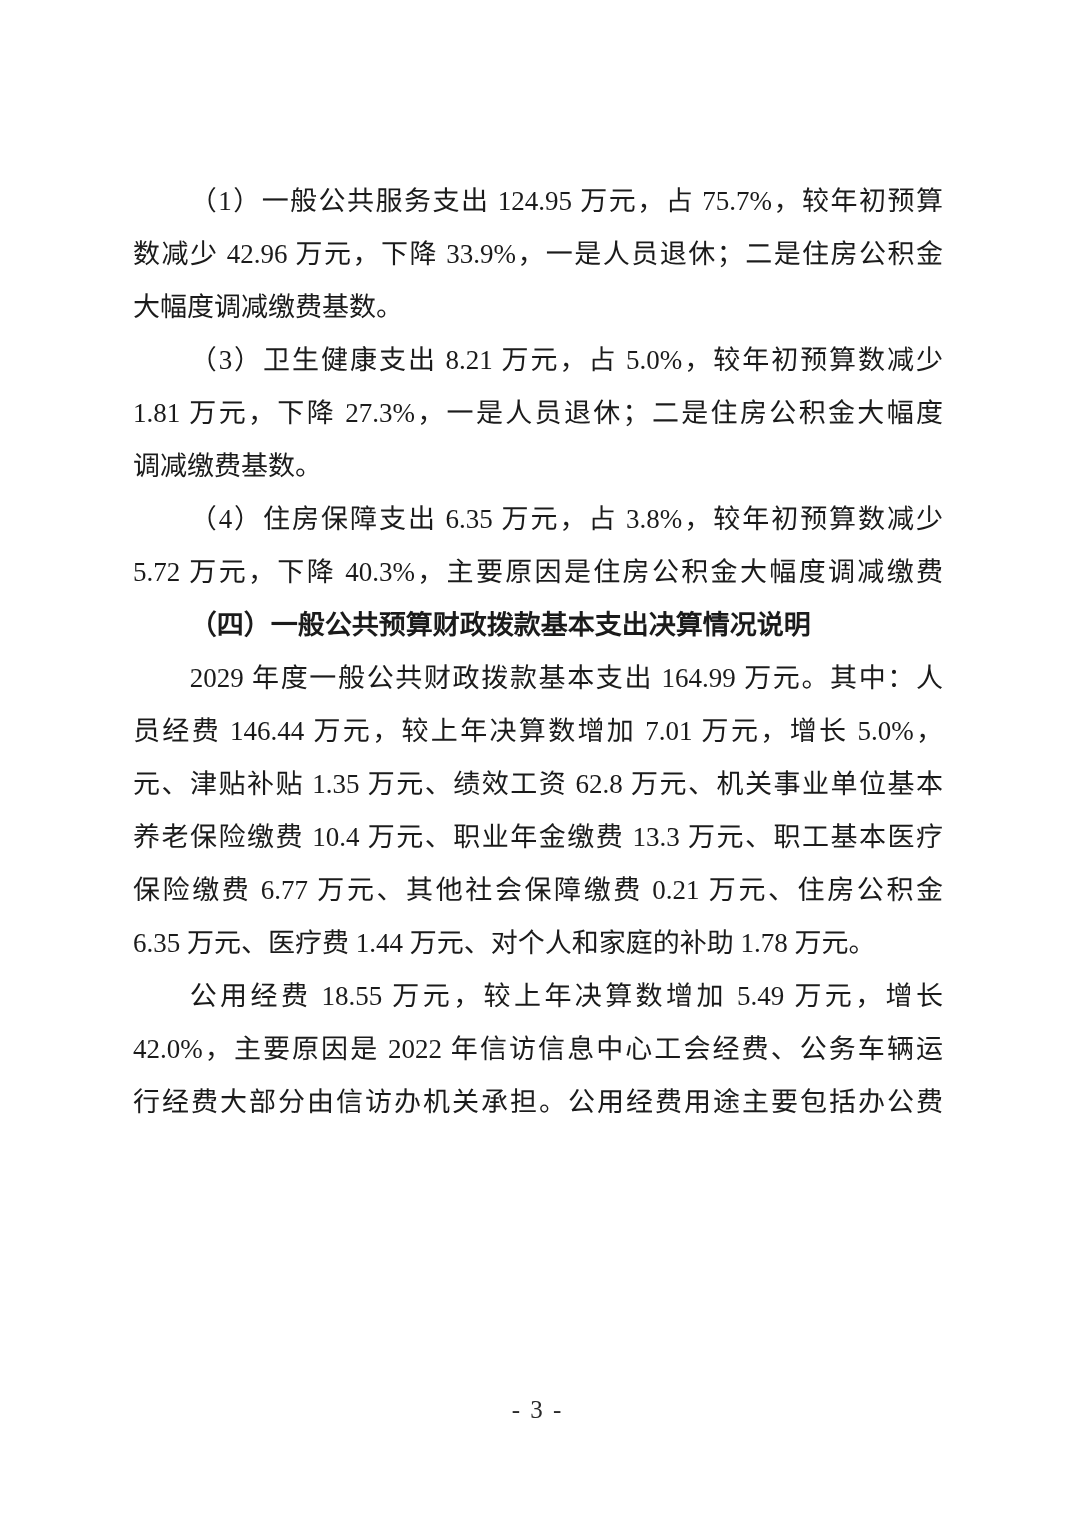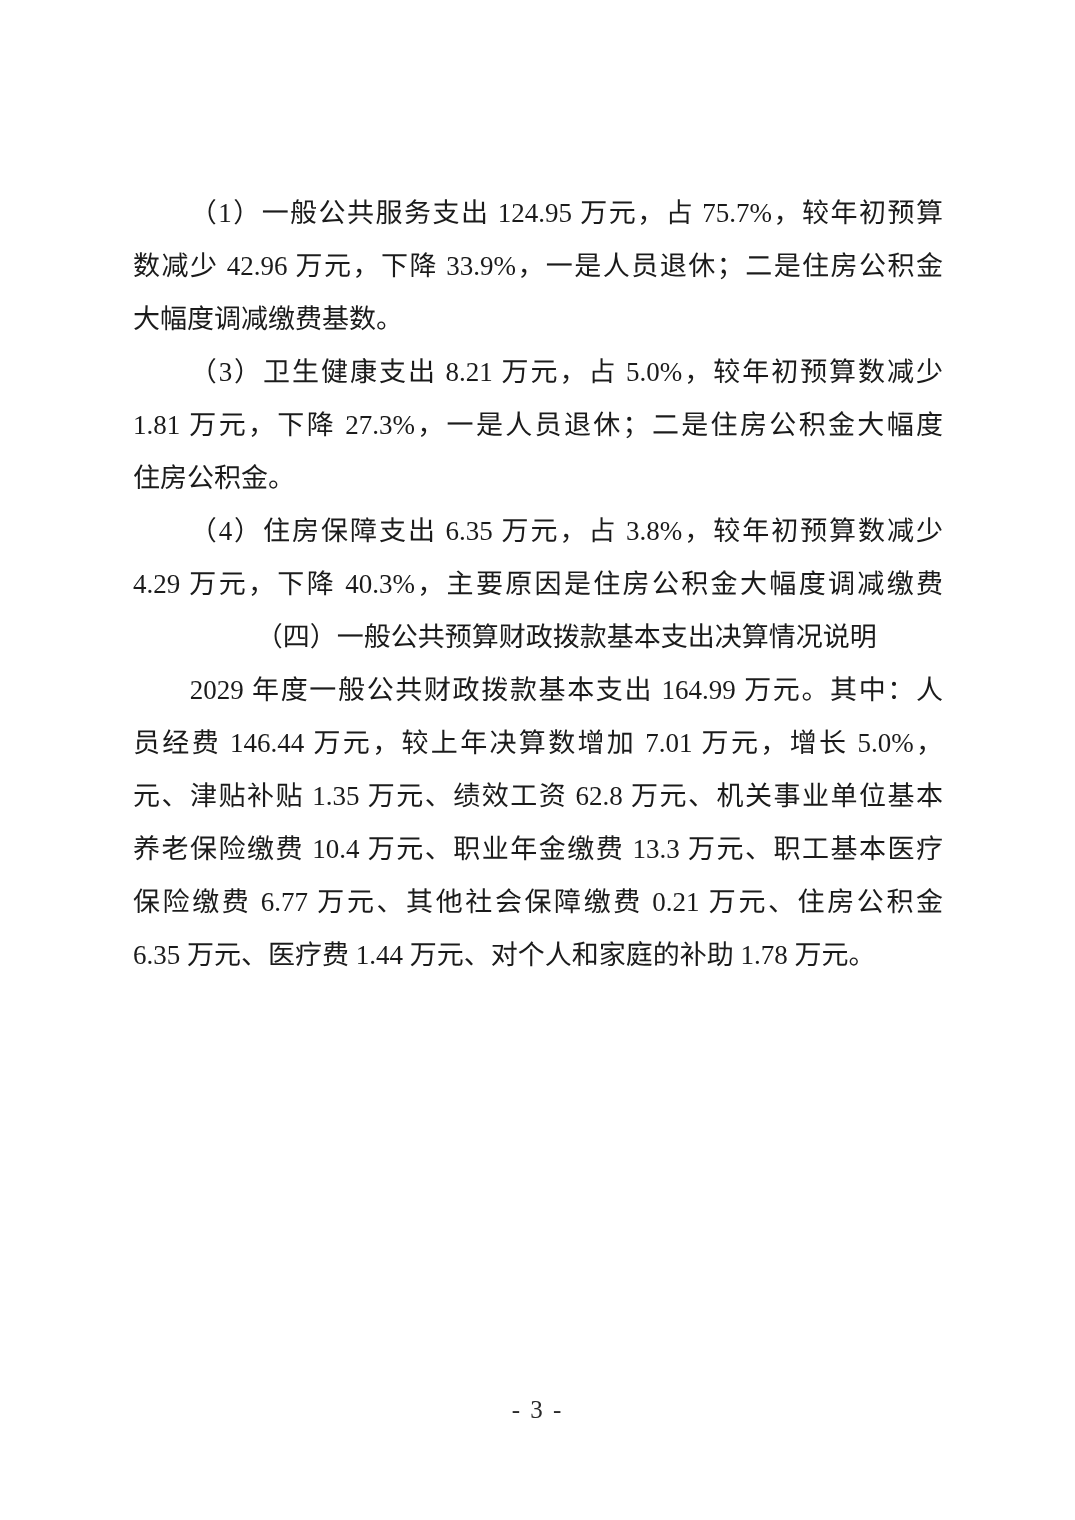--- a/index.html
+++ b/index.html
@@ -16,40 +16,39 @@
     color: #1b1b1b;
   }
   .page {
     position: absolute;
     inset: 0;
     background: #ffffff;
   }
   .doc {
     position: absolute;
     left: 133px;
-    top: 187px;
+    top: 175px;
     width: 810px;
   }
   .ln {
     height: 53px;
     line-height: 53px;
     font-size: 27px;
     overflow: hidden;
     text-align: left;
   }
   .j {
     text-align: justify;
     text-align-last: justify;
   }
   .ind {
     text-indent: 2.1em;
   }
   .heading {
-    font-weight: 400;
-    text-align: center;
+    font-weight: 700;
   }
   .footer {
     position: absolute;
     left: 0;
     top: 1396px;
     width: 100%;
     text-align: center;
     font-size: 25px;
     letter-spacing: 2px;
     color: #2a2a2a;
@@ -65,39 +64,44 @@
     <div>
       <div class="ln j ind">（1）一般公共服务支出 124.95 万元，占 75.7%，较年初预算</div>
       <div class="ln j">数减少 42.96 万元，下降 33.9%，一是人员退休；二是住房公积金</div>
       <div class="ln">大幅度调减缴费基数。</div>
     </div>
 
 
     <div>
       <div class="ln j ind">（3）卫生健康支出 8.21 万元，占 5.0%，较年初预算数减少</div>
       <div class="ln j">1.81 万元，下降 27.3%，一是人员退休；二是住房公积金大幅度</div>
-      <div class="ln">住房公积金。</div>
+      <div class="ln">调减缴费基数。</div>
     </div>
 
     <div>
       <div class="ln j ind">（4）住房保障支出 6.35 万元，占 3.8%，较年初预算数减少</div>
-      <div class="ln j">4.29 万元，下降 40.3%，主要原因是住房公积金大幅度调减缴费</div>
+      <div class="ln j">5.72 万元，下降 40.3%，主要原因是住房公积金大幅度调减缴费</div>
     </div>
 
     <div>
       <div class="ln ind heading">（四）一般公共预算财政拨款基本支出决算情况说明</div>
     </div>
 
     <div>
       <div class="ln j ind">2029 年度一般公共财政拨款基本支出 164.99 万元。其中：人</div>
       <div class="ln j">员经费 146.44 万元，较上年决算数增加 7.01 万元，增长 5.0%，</div>
       <div class="ln j">元、津贴补贴 1.35 万元、绩效工资 62.8 万元、机关事业单位基本</div>
       <div class="ln j">养老保险缴费 10.4 万元、职业年金缴费 13.3 万元、职工基本医疗</div>
       <div class="ln j">保险缴费 6.77 万元、其他社会保障缴费 0.21 万元、住房公积金</div>
       <div class="ln">6.35 万元、医疗费 1.44 万元、对个人和家庭的补助 1.78 万元。</div>
     </div>
 
+    <div>
+      <div class="ln j ind">公用经费 18.55 万元，较上年决算数增加 5.49 万元，增长</div>
+      <div class="ln j">42.0%，主要原因是 2022 年信访信息中心工会经费、公务车辆运</div>
+      <div class="ln j">行经费大部分由信访办机关承担。公用经费用途主要包括办公费</div>
+    </div>
 
   </div>
 
   <div class="footer">- 3 -</div>
 
 </div>
 
 </body></html>

